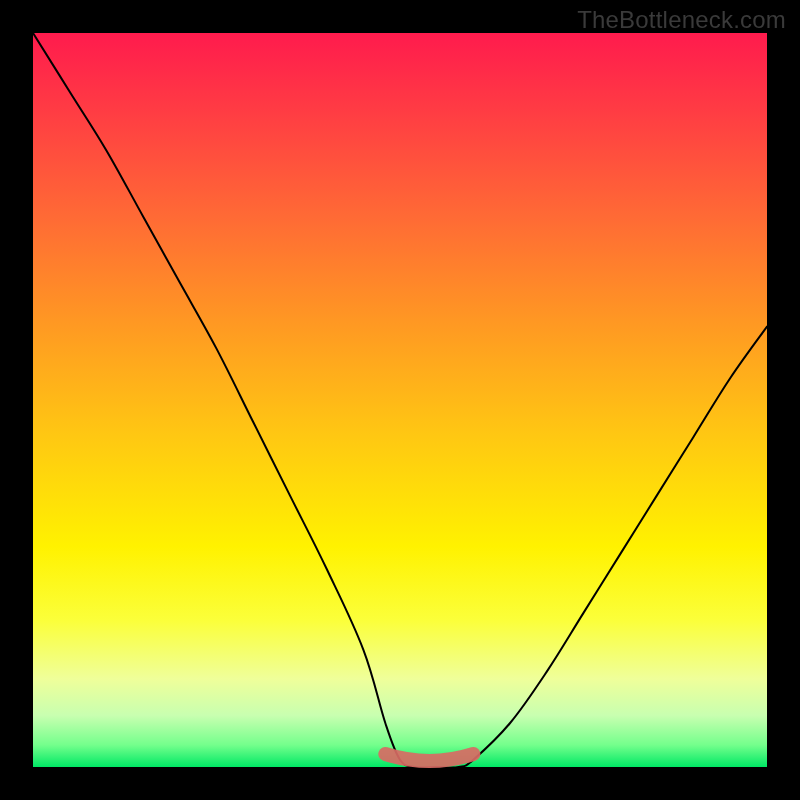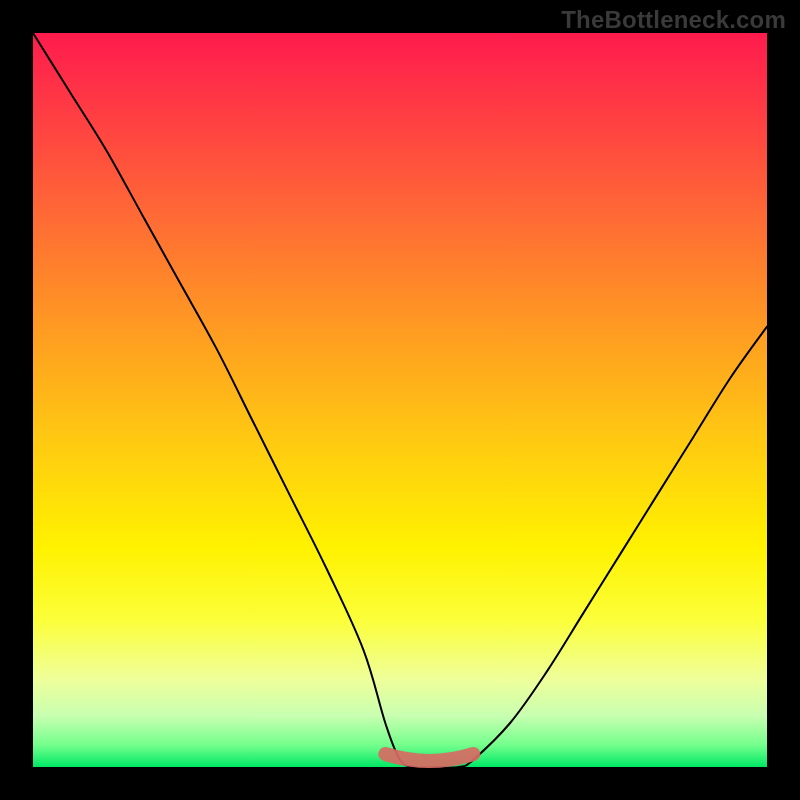--- a/index.html
+++ b/index.html
@@ -36,21 +36,21 @@
       #74ff8c 97%,
       #00e865 100%
     );
   }
   .watermark {
     position: absolute;
     top: 6px;
     right: 14px;
     color: #3a3a3a;
     font-size: 24px;
-    font-weight: 700;
+    font-weight: 400;
     letter-spacing: 0.2px;
     user-select: none;
   }
   svg.plot {
     position: absolute;
     left: 33px;
     top: 33px;
     width: 734px;
     height: 734px;
     overflow: visible;

